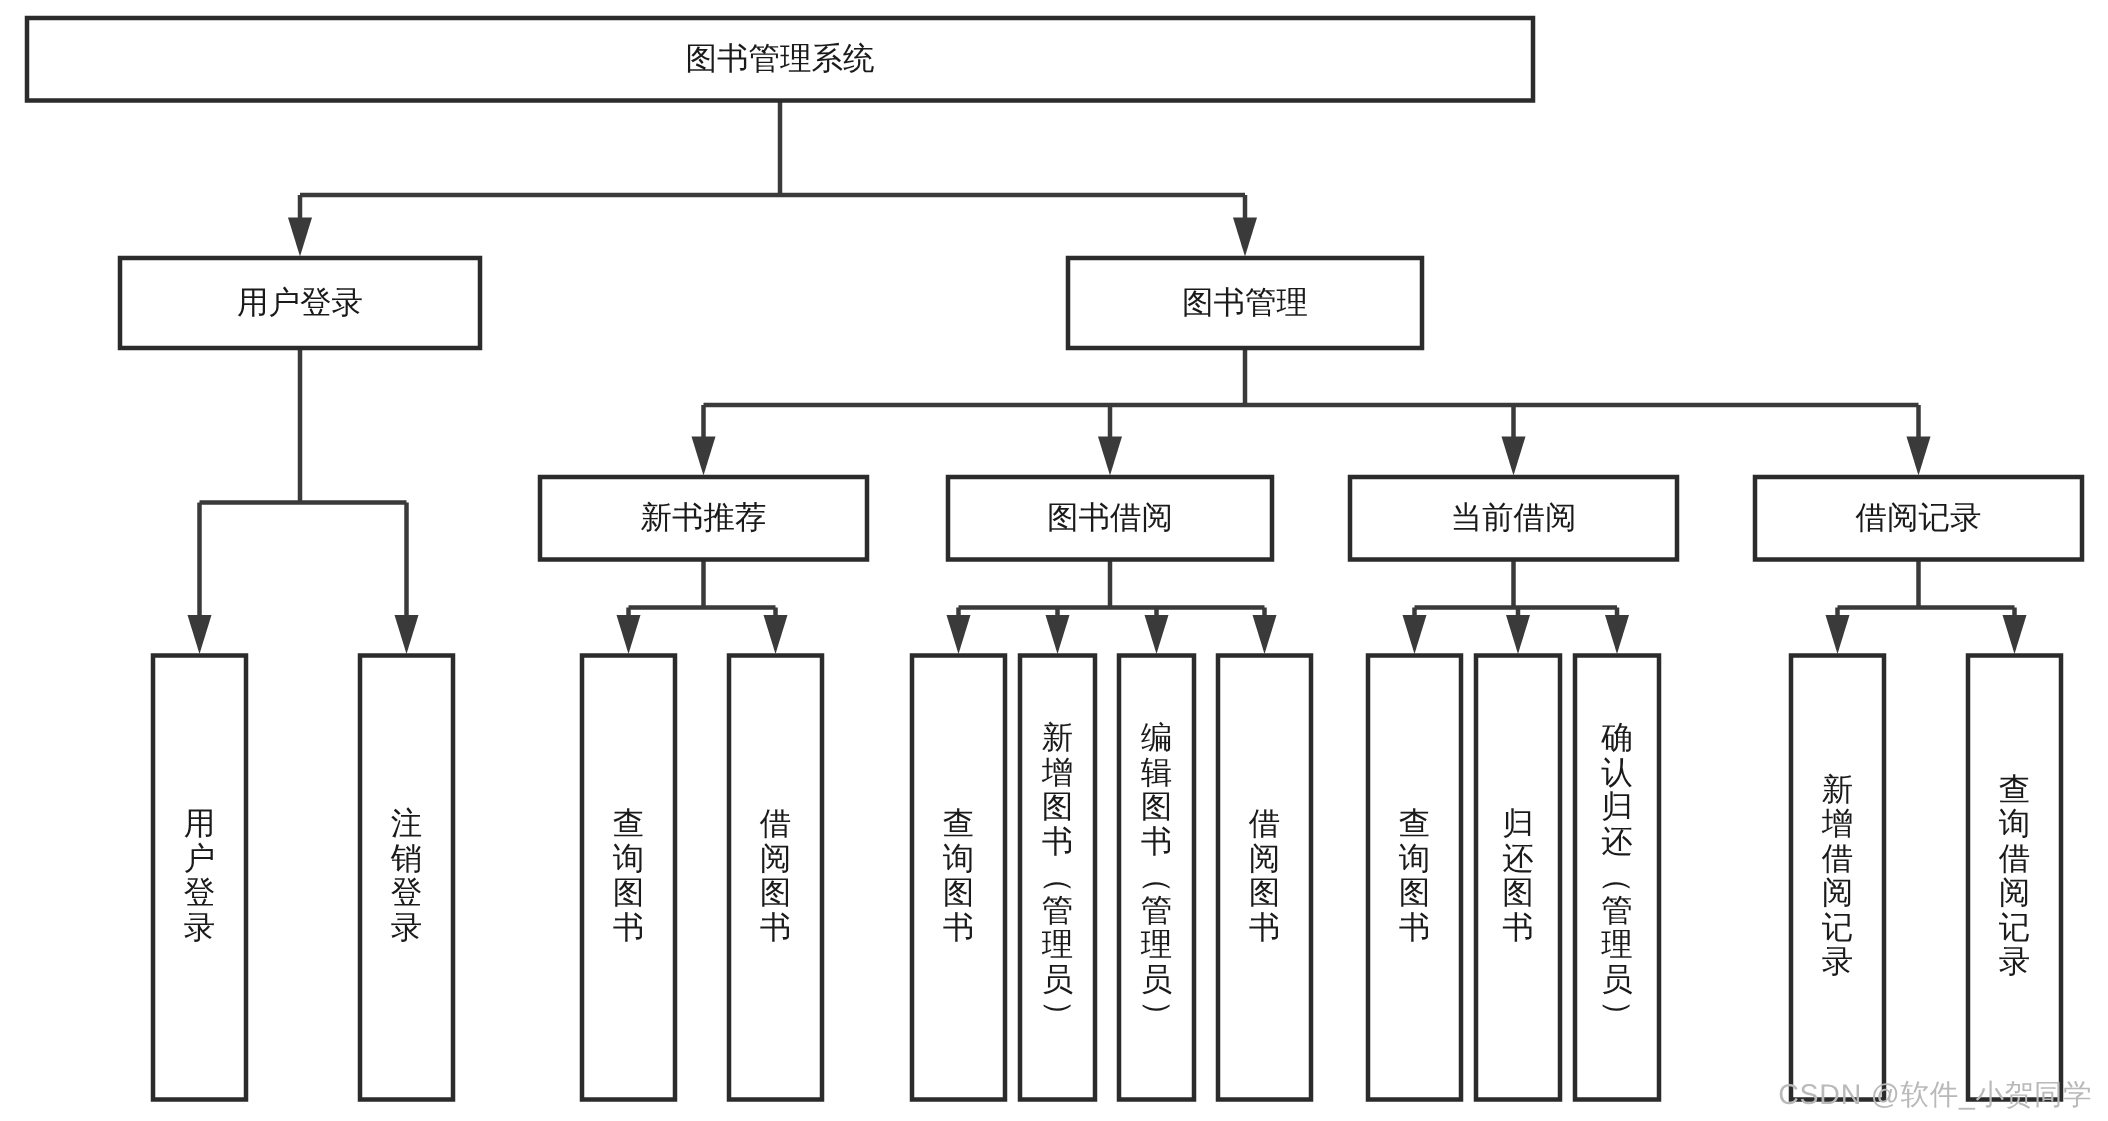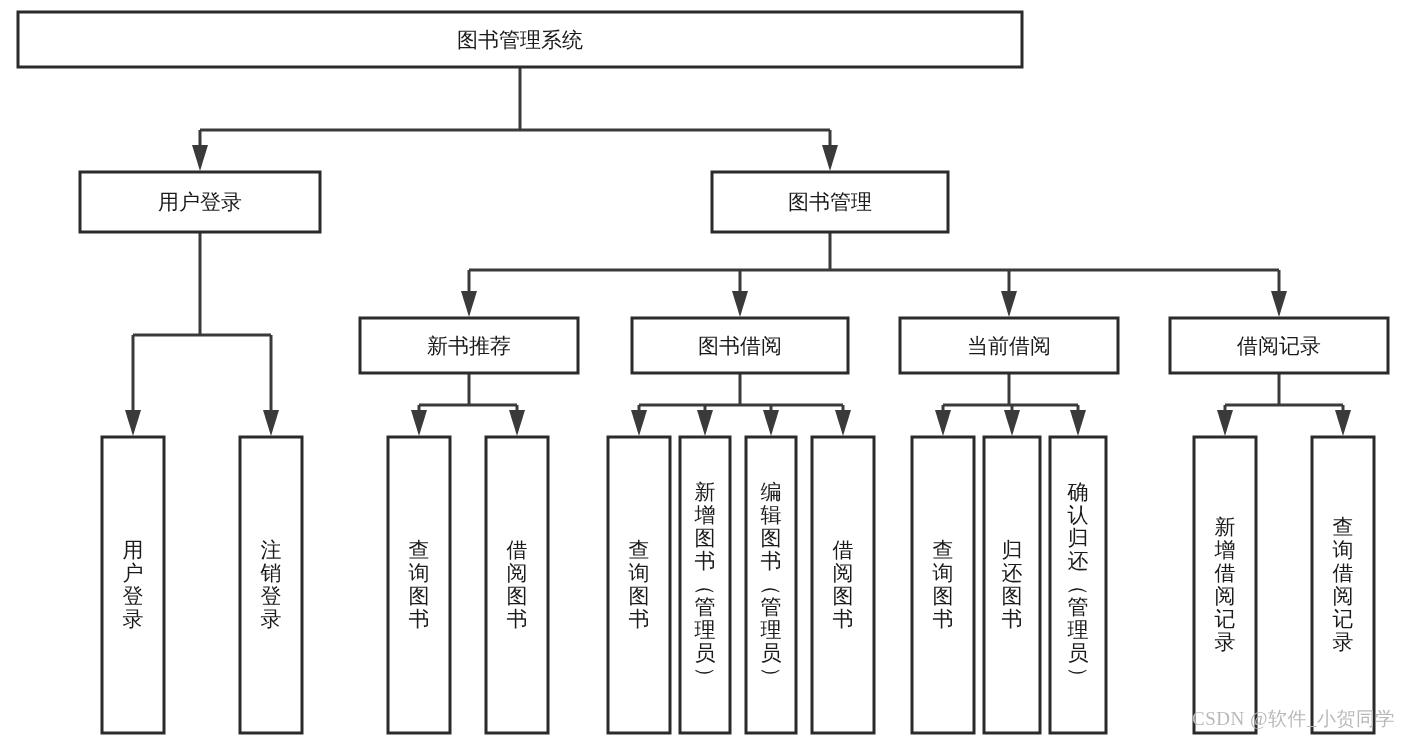--- a/index.html
+++ b/index.html
@@ -55,22 +55,22 @@
     font-family: "DejaVu Sans", "Liberation Sans", sans-serif;
     font-size: 21px;
     fill: #1a1a1a;
     text-anchor: middle;
     dominant-baseline: middle;
     white-space: pre;
   }
   .watermark-text {
     position: absolute;
     right: 10px;
-    bottom: 15px;
-    font-family: Liberation Serif, serif;
+    bottom: 4px;
+    font-family: Liberation Sans, sans-serif;
     font-size: 19px;
     color: #b9b9b9;
     letter-spacing: 0.5px;
     user-select: none;
     pointer-events: none;
     white-space: nowrap;
   }
 </style>
 </head>
 <body>

